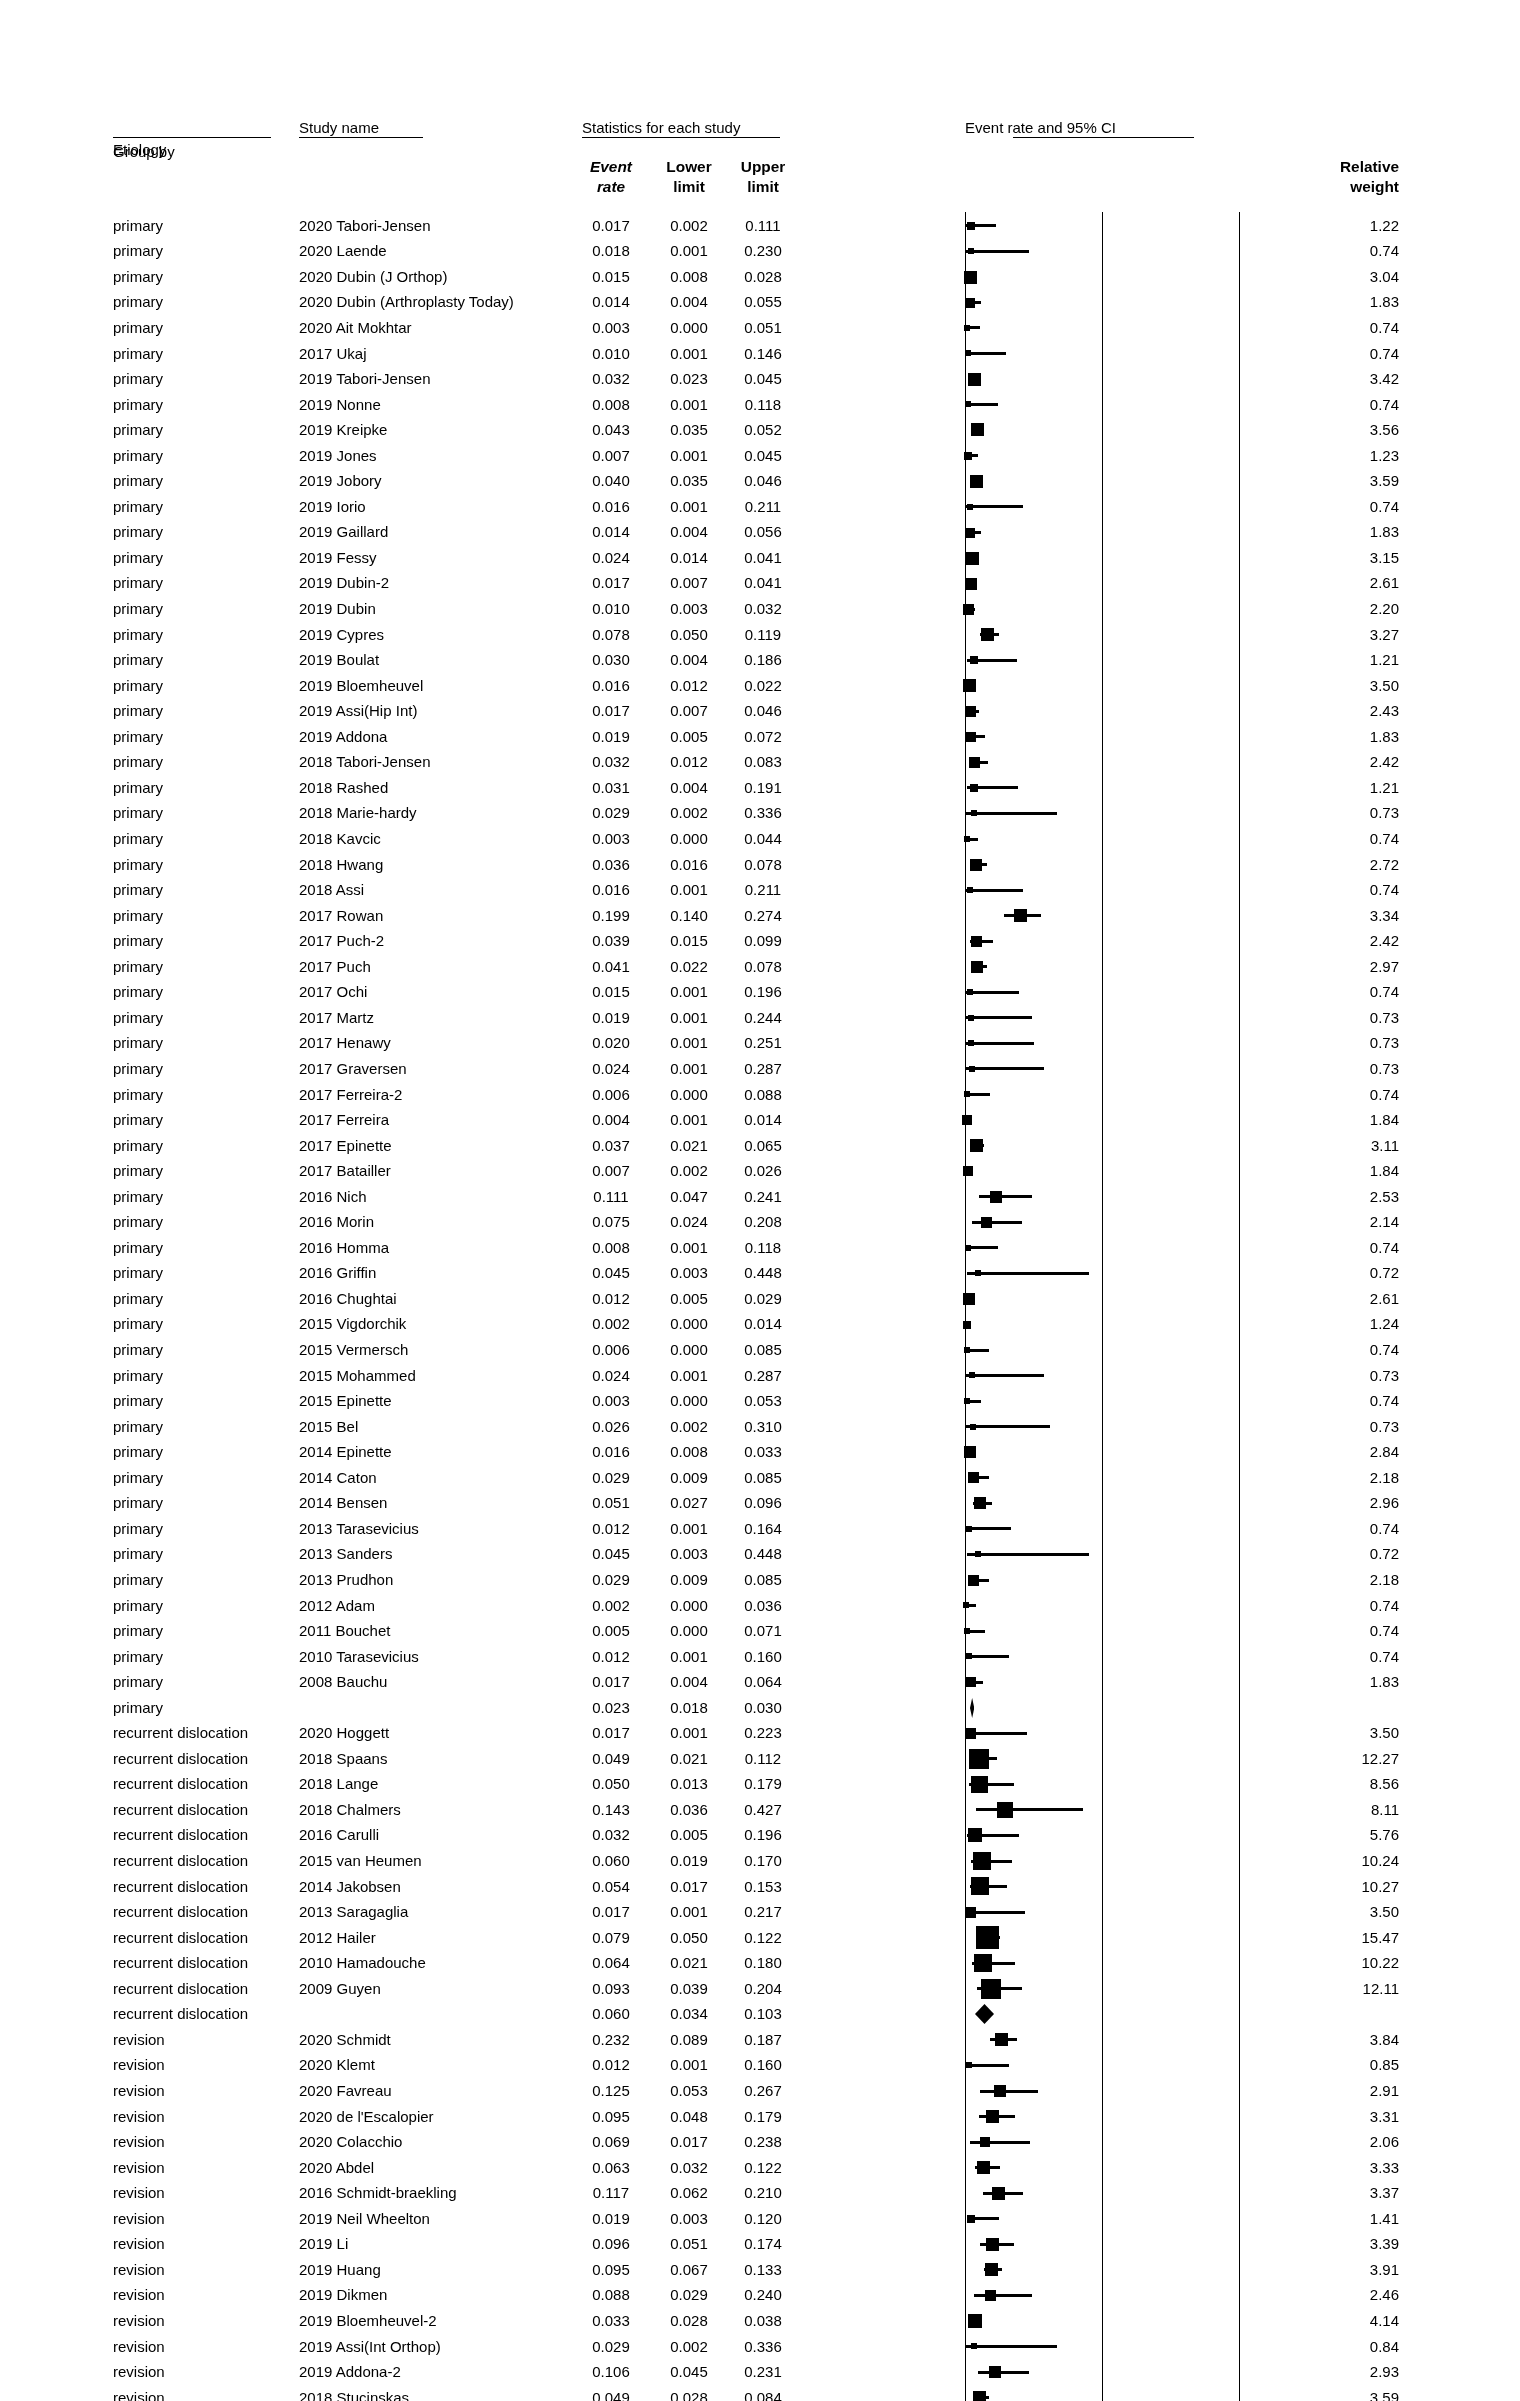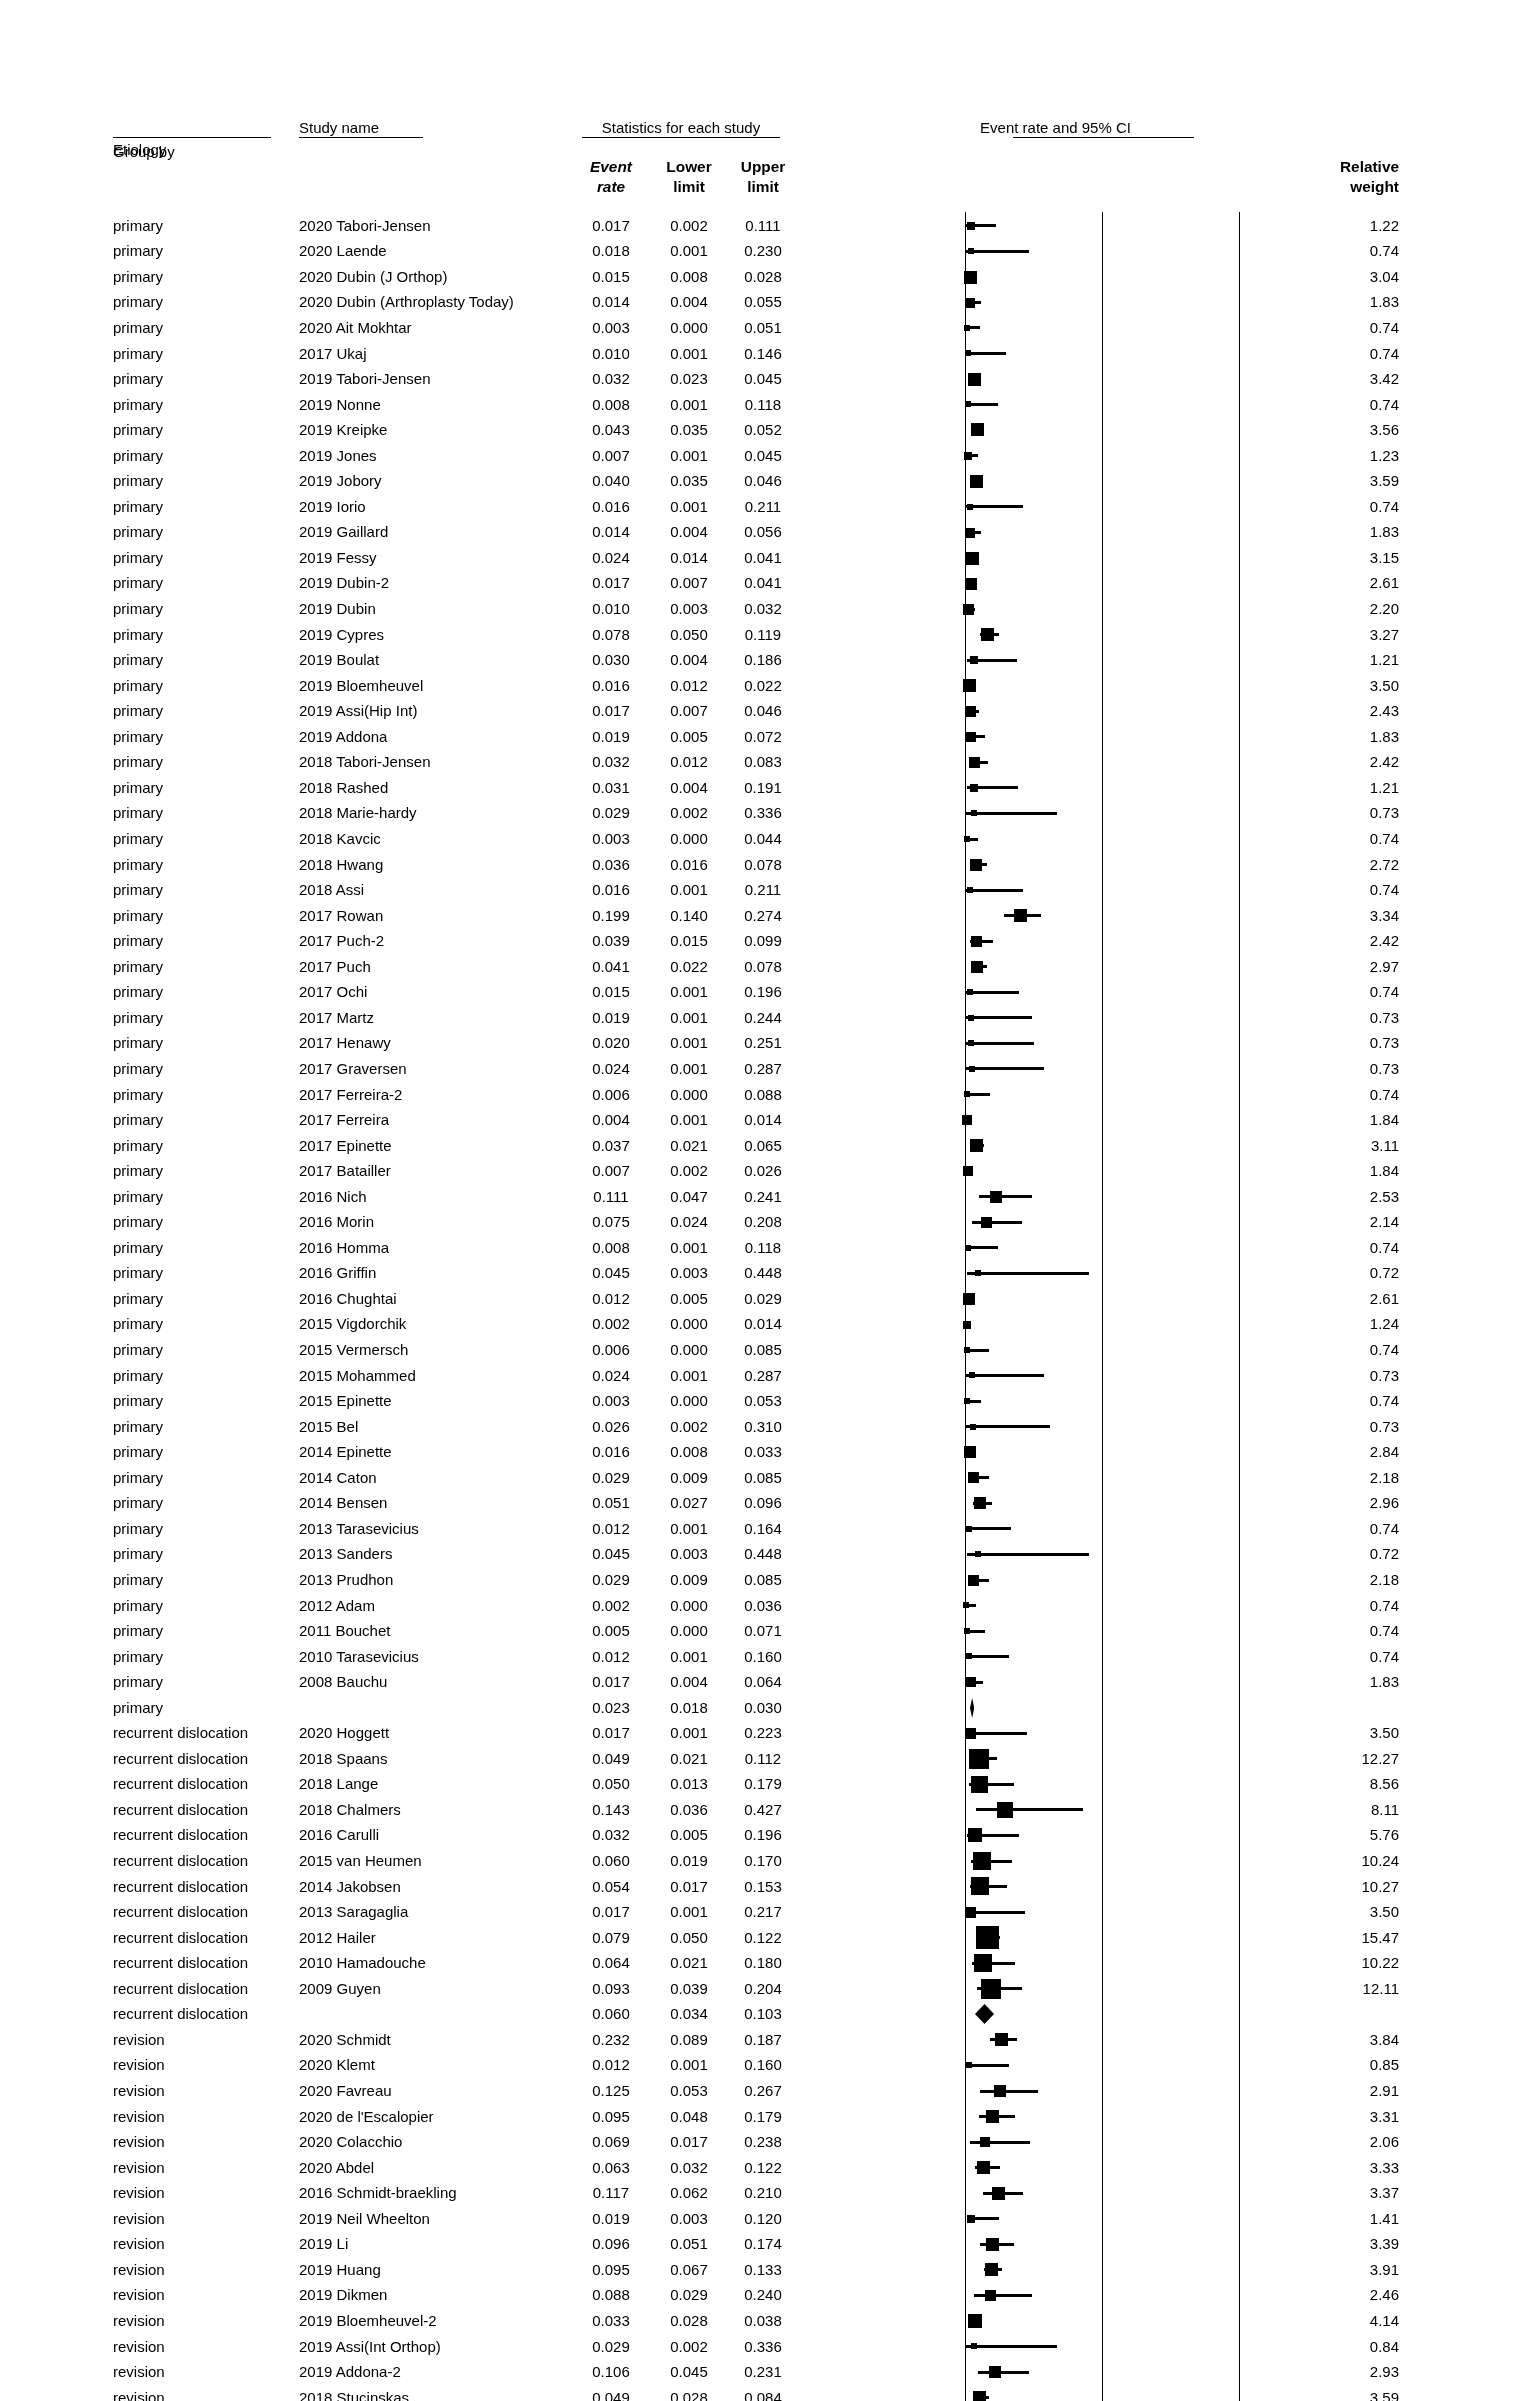--- a/index.html
+++ b/index.html
@@ -1,20 +1,20 @@
 <!DOCTYPE html>
 <html style="font-size:7.7px"><head>
 <meta charset="utf-8">
 <style>
   html,body{margin:0;padding:0;background:#fff;}
   .page{position:relative;width:1521px;height:3188px;background:#ffffff;color:#000;
         font-family:"Liberation Sans",sans-serif;overflow:hidden;}
   
   .hlabel{position:absolute;font-size:15px;white-space:nowrap;}
-  .hcenter{text-align:center;}
+  .hcenter{}
   .hrule{position:absolute;height:1.4px;background:#000;}
   .colhead{position:absolute;top:157px;font-size:15.4px;font-weight:bold;line-height:20px;text-align:center;white-space:pre-line;}
   .colhead.right{text-align:right;}
   
   .row{position:absolute;left:0;width:1521px;height:25.5px;font-size:15px;line-height:25.5px;}
   .c-group{position:absolute;left:113px;white-space:nowrap;}
   .c-study{position:absolute;left:299px;white-space:nowrap;}
   .c-num{position:absolute;width:82px;text-align:center;}
   .c-er{left:570px;}
   .c-ll{left:648px;}

